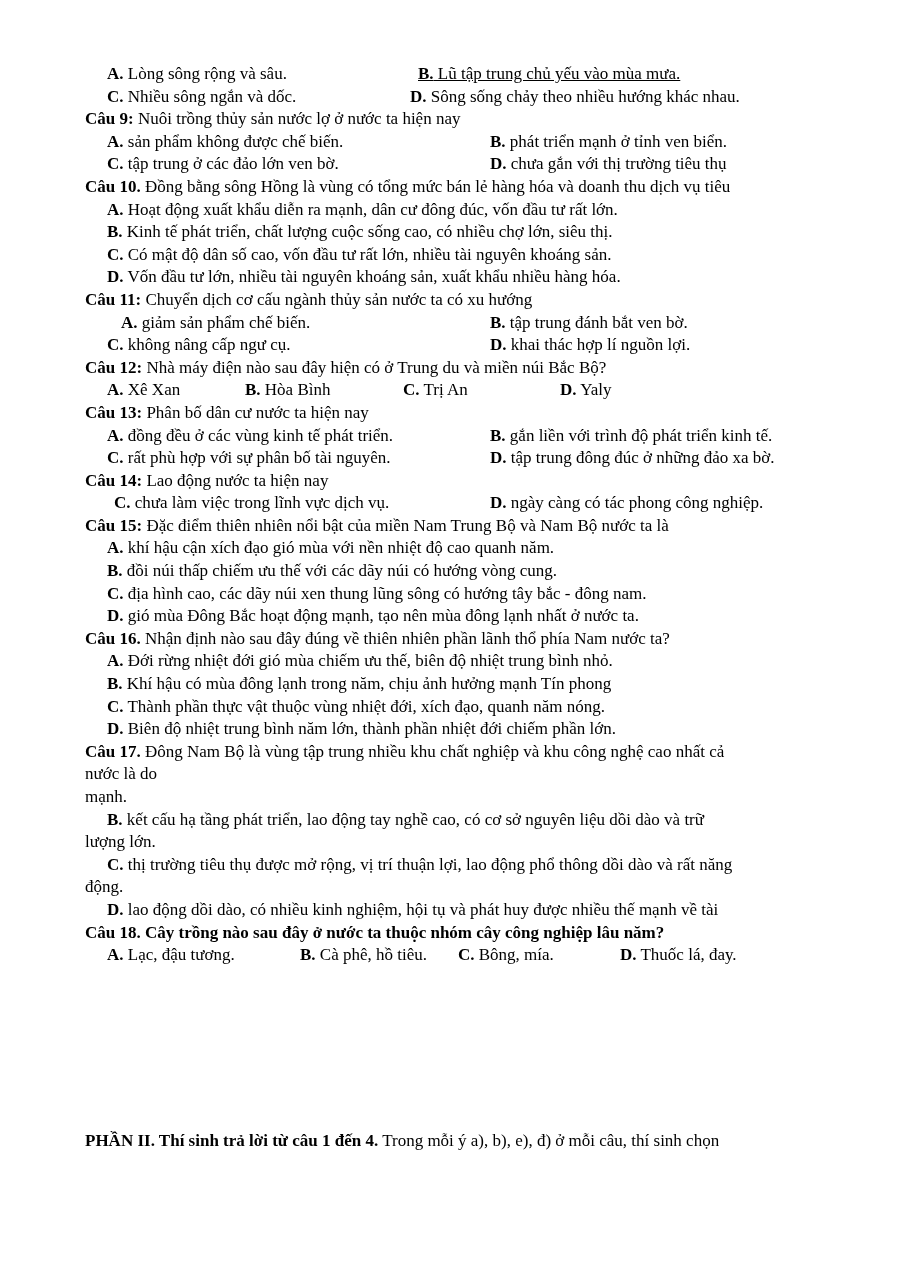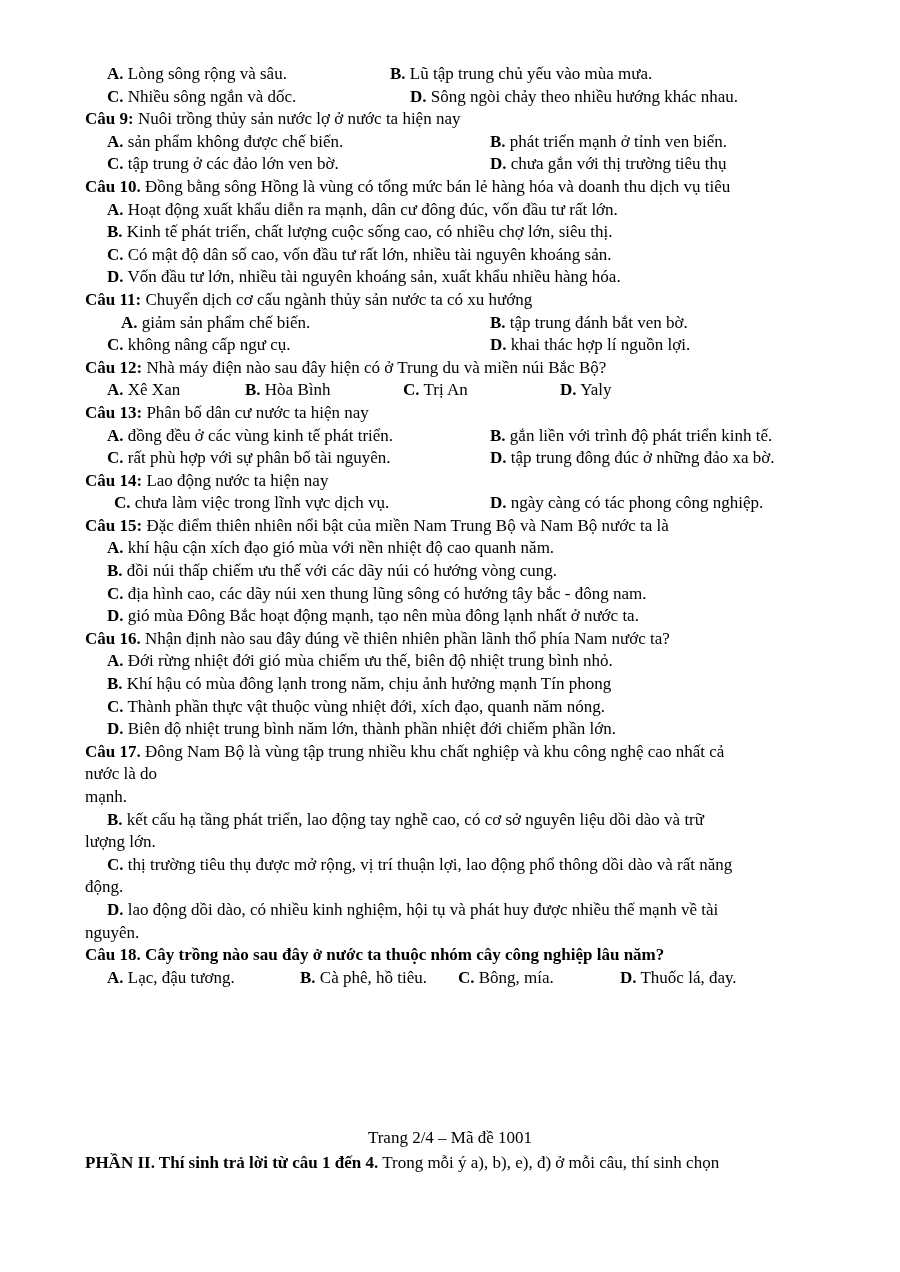--- a/index.html
+++ b/index.html
@@ -38,25 +38,25 @@
   .b { font-weight: 700; }
   .r { font-weight: 400; }
 </style>
 </head>
 <body>
 
 <div class="page">
   <div class="content">
       <div class="line">
         <span class="cell" style="left: 107px;"><span class="b">A.</span><span class="r"> Lòng sông rộng và sâu.</span></span>
-        <span class="cell" style="left: 390px;"><span class="b">B.</span><span class="r"> Lũ tập trung chủ yếu vào mùa mưa.</span></span>
+        <span class="cell" style="left: 418px; text-decoration: underline;"><span class="b">B.</span><span class="r"> Lũ tập trung chủ yếu vào mùa mưa.</span></span>
       </div>
       <div class="line">
         <span class="cell" style="left: 107px;"><span class="b">C.</span><span class="r"> Nhiều sông ngắn và dốc.</span></span>
-        <span class="cell" style="left: 410px;"><span class="b">D.</span><span class="r"> Sông ngòi chảy theo nhiều hướng khác nhau.</span></span>
+        <span class="cell" style="left: 410px;"><span class="b">D.</span><span class="r"> Sông sống chảy theo nhiều hướng khác nhau.</span></span>
       </div>
       <div class="line">
         <span class="cell" style="left: 85px;"><span class="b">Câu 9:</span><span class="r"> Nuôi trồng thủy sản nước lợ ở nước ta hiện nay</span></span>
       </div>
       <div class="line">
         <span class="cell" style="left: 107px;"><span class="b">A.</span><span class="r"> sản phẩm không được chế biến.</span></span>
         <span class="cell" style="left: 490px;"><span class="b">B.</span><span class="r"> phát triển mạnh ở tỉnh ven biển.</span></span>
       </div>
       <div class="line">
         <span class="cell" style="left: 107px;"><span class="b">C.</span><span class="r"> tập trung ở các đảo lớn ven bờ.</span></span>
@@ -163,31 +163,25 @@
       <div class="line">
         <span class="cell" style="left: 107px;"><span class="b">C.</span><span class="r"> thị trường tiêu thụ được mở rộng, vị trí thuận lợi, lao động phổ thông dồi dào và rất năng</span></span>
       </div>
       <div class="line">
         <span class="cell" style="left: 85px;"><span class="r">động.</span></span>
       </div>
       <div class="line">
         <span class="cell" style="left: 107px;"><span class="b">D.</span><span class="r"> lao động dồi dào, có nhiều kinh nghiệm, hội tụ và phát huy được nhiều thế mạnh về tài</span></span>
       </div>
       <div class="line">
-        <span class="cell" style="left: 85px;"><span class="r">nguyên.</span></span>
-      </div>
-      <div class="line">
         <span class="cell" style="left: 85px;"><span class="b">Câu 18. Cây trồng nào sau đây ở nước ta thuộc nhóm cây công nghiệp lâu năm?</span></span>
       </div>
       <div class="line">
         <span class="cell" style="left: 107px;"><span class="b">A.</span><span class="r"> Lạc, đậu tương.</span></span>
         <span class="cell" style="left: 300px;"><span class="b">B.</span><span class="r"> Cà phê, hồ tiêu.</span></span>
         <span class="cell" style="left: 458px;"><span class="b">C.</span><span class="r"> Bông, mía.</span></span>
         <span class="cell" style="left: 620px;"><span class="b">D.</span><span class="r"> Thuốc lá, đay.</span></span>
       </div>
       <div class="line" style="margin-top: 115px;">
         <span class="cell" style="left: 85px; margin-top: 48px;"><span class="b">PHẦN II. Thí sinh trả lời từ câu 1 đến 4.</span><span class="r"> Trong mỗi ý a), b), e), đ) ở mỗi câu, thí sinh chọn</span></span>
       </div>
-      <div class="line">
-        <span class="cell center"><span class="r">Trang 2/4 – Mã đề 1001</span></span>
-      </div>
     </div>
 </div>
 
 </body></html>

